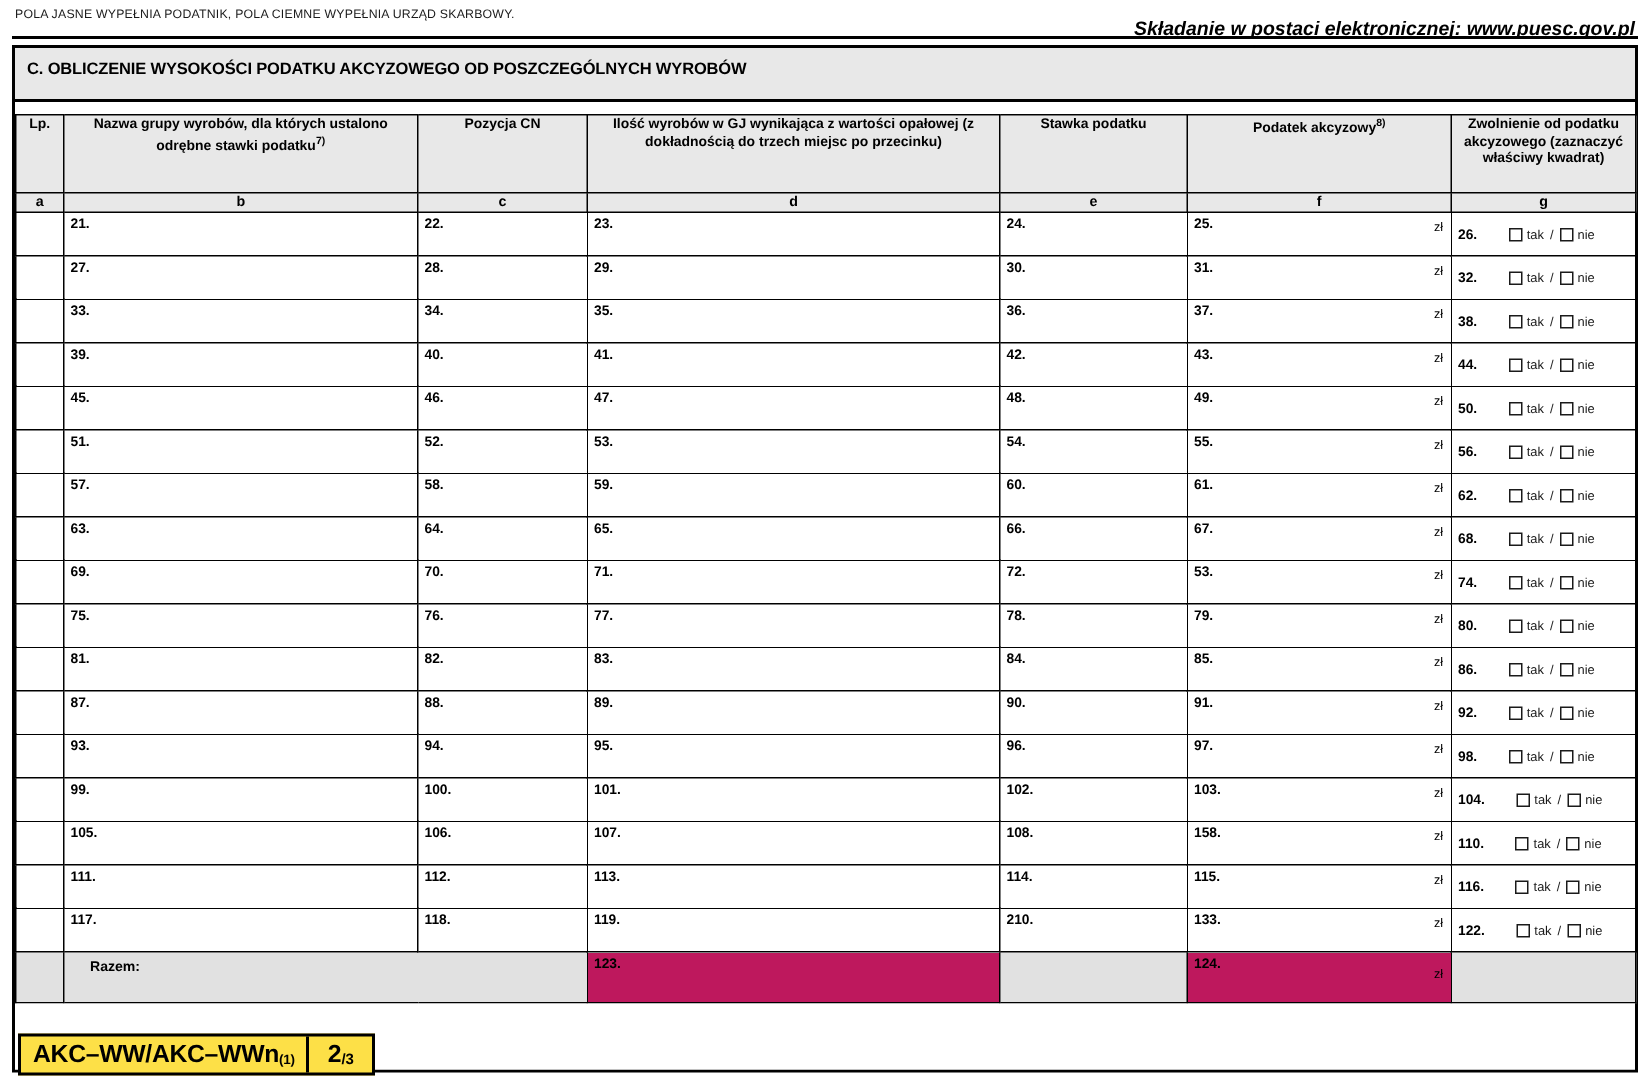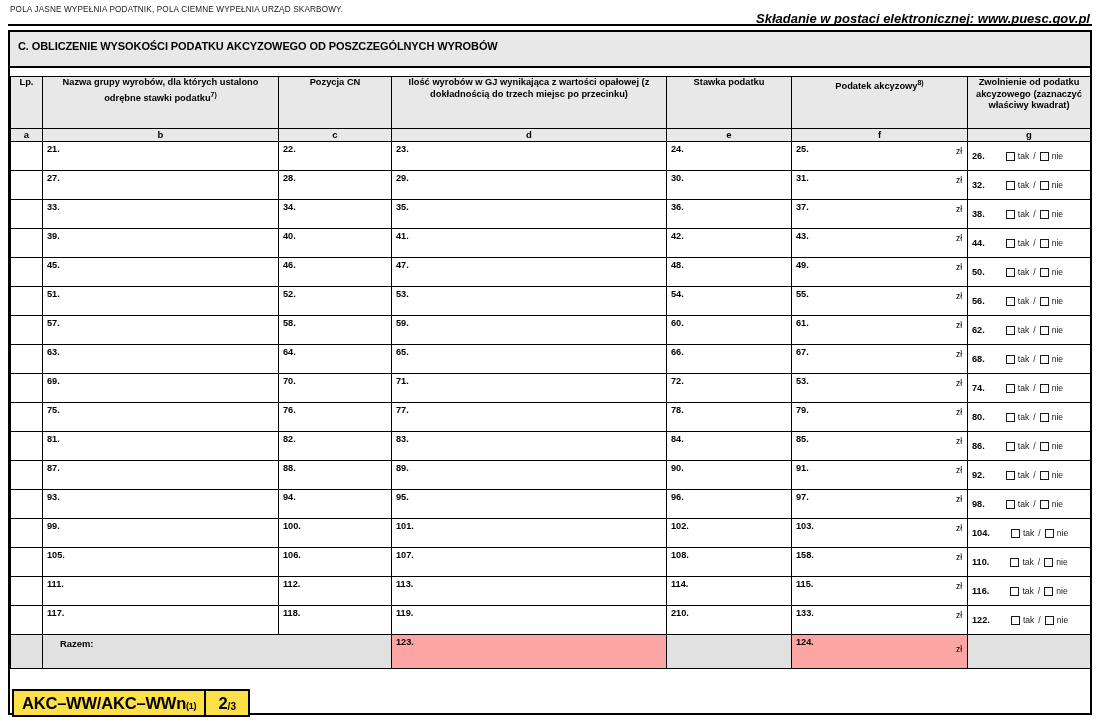--- a/index.html
+++ b/index.html
@@ -196,21 +196,21 @@
   }
   .razem-txt {
     position: absolute;
     left: 5px;
     top: 3px;
     font-size: 9.4px;
     font-weight: bold;
     margin-left: 12px;
   }
   td.razem-white {
-    background: #fca5a5;
+    background: #be185d;
     height: 34px;
     position: relative;
     border-top: 2px solid #000;
     border-bottom: 2px solid #000;
     margin-left: 41px;
   }
 
   
   .frame-bottom-pad {
     height: 44px;

